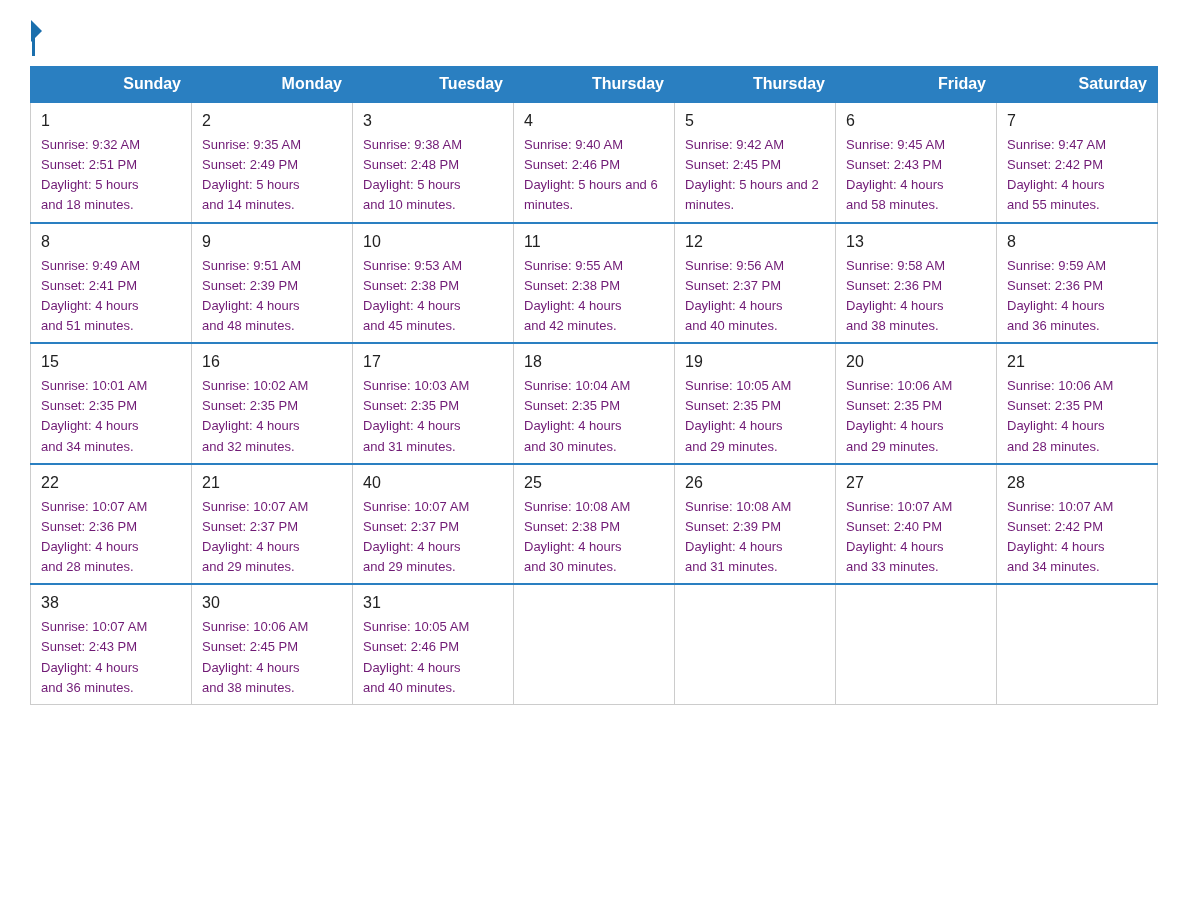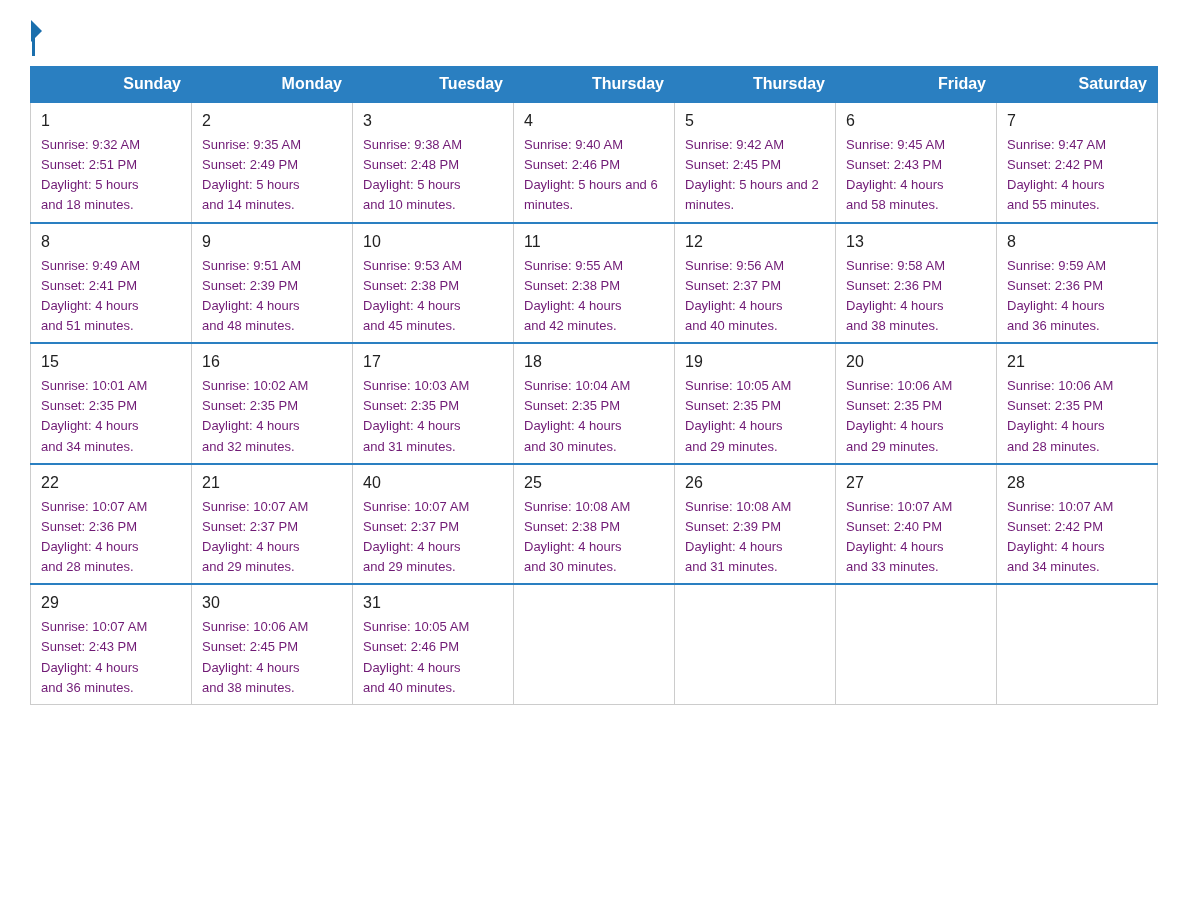--- a/index.html
+++ b/index.html
@@ -217,21 +217,21 @@
         <td><span class="day-num">25</span>
 <span class="day-info">Sunrise: 10:08 AM<br>Sunset: 2:38 PM<br>Daylight: 4 hours and&nbsp;30 minutes.</span></td>
         <td><span class="day-num">26</span>
 <span class="day-info">Sunrise: 10:08 AM<br>Sunset: 2:39 PM<br>Daylight: 4 hours and&nbsp;31 minutes.</span></td>
         <td><span class="day-num">27</span>
 <span class="day-info">Sunrise: 10:07 AM<br>Sunset: 2:40 PM<br>Daylight: 4 hours and&nbsp;33 minutes.</span></td>
         <td><span class="day-num">28</span>
 <span class="day-info">Sunrise: 10:07 AM<br>Sunset: 2:42 PM<br>Daylight: 4 hours and&nbsp;34 minutes.</span></td>
       </tr>
       <tr>
-        <td><span class="day-num">29</span>
+        <td><span class="day-num">38</span>
 <span class="day-info">Sunrise: 10:07 AM<br>Sunset: 2:43 PM<br>Daylight: 4 hours and&nbsp;36 minutes.</span></td>
         <td><span class="day-num">30</span>
 <span class="day-info">Sunrise: 10:06 AM<br>Sunset: 2:45 PM<br>Daylight: 4 hours and&nbsp;38 minutes.</span></td>
         <td><span class="day-num">31</span>
 <span class="day-info">Sunrise: 10:05 AM<br>Sunset: 2:46 PM<br>Daylight: 4 hours and&nbsp;40 minutes.</span></td>
         <td class="empty-cell"></td>
         <td class="empty-cell"></td>
         <td class="empty-cell"></td>
         <td class="empty-cell"></td>
       </tr>

